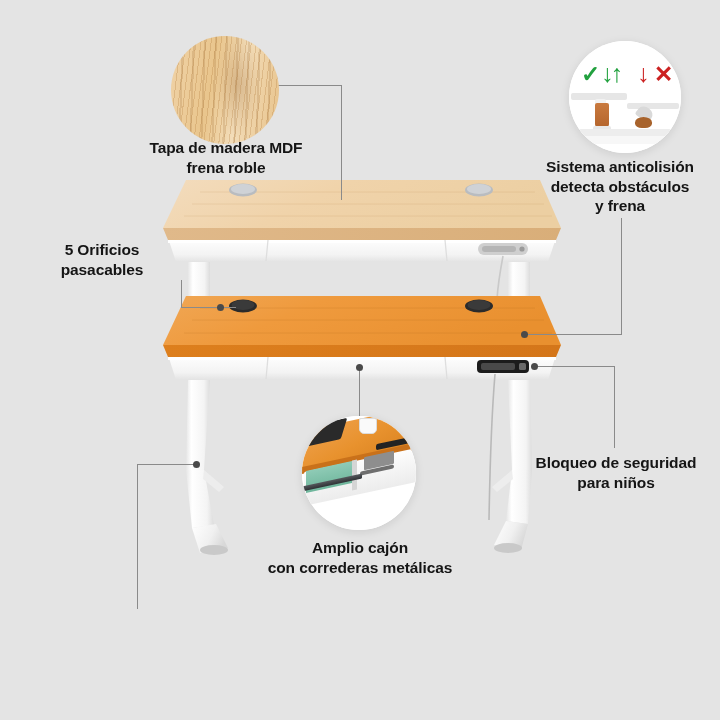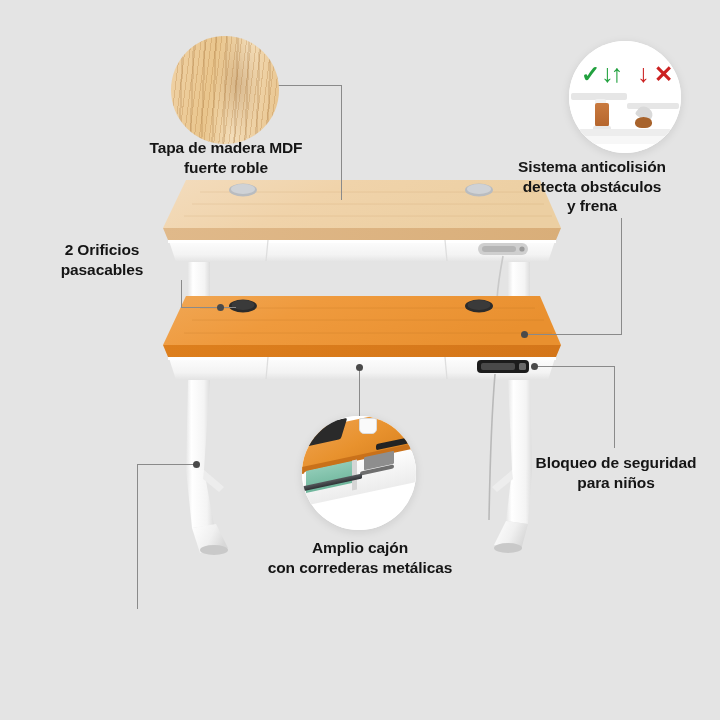--- a/index.html
+++ b/index.html
@@ -263,26 +263,26 @@
 
       <div style="position:absolute;left:0px;top:64px;width:60px;height:5px;
                   background:linear-gradient(180deg,#55585c,#2f3235);
                   transform:skewY(-12deg);border-radius:1px;"></div>
       <div style="position:absolute;left:74px;top:24px;width:40px;height:6px;
                   background:#232323;transform:skewY(-12deg);border-radius:2px;"></div>
     </div>
   </div>
 
   <div class="cap c" style="left:120px;top:138px;width:212px;">Tapa de madera MDF
-fuerte roble</div>
-
-  <div class="cap c" style="left:22px;top:240px;width:160px;">2 Orificios
+frena roble</div>
+
+  <div class="cap c" style="left:22px;top:240px;width:160px;">5 Orificios
 pasacables</div>
 
-  <div class="cap c" style="left:496px;top:157px;width:192px;">Sistema anticolisión
+  <div class="cap c" style="left:524px;top:157px;width:192px;">Sistema anticolisión
 detecta obstáculos
 y frena</div>
 
   <div class="cap c" style="left:254px;top:538px;width:212px;">Amplio cajón
 con correderas metálicas</div>
 
   <div class="cap c" style="left:518px;top:453px;width:196px;">Bloqueo de seguridad
 para niños</div>
 
 

